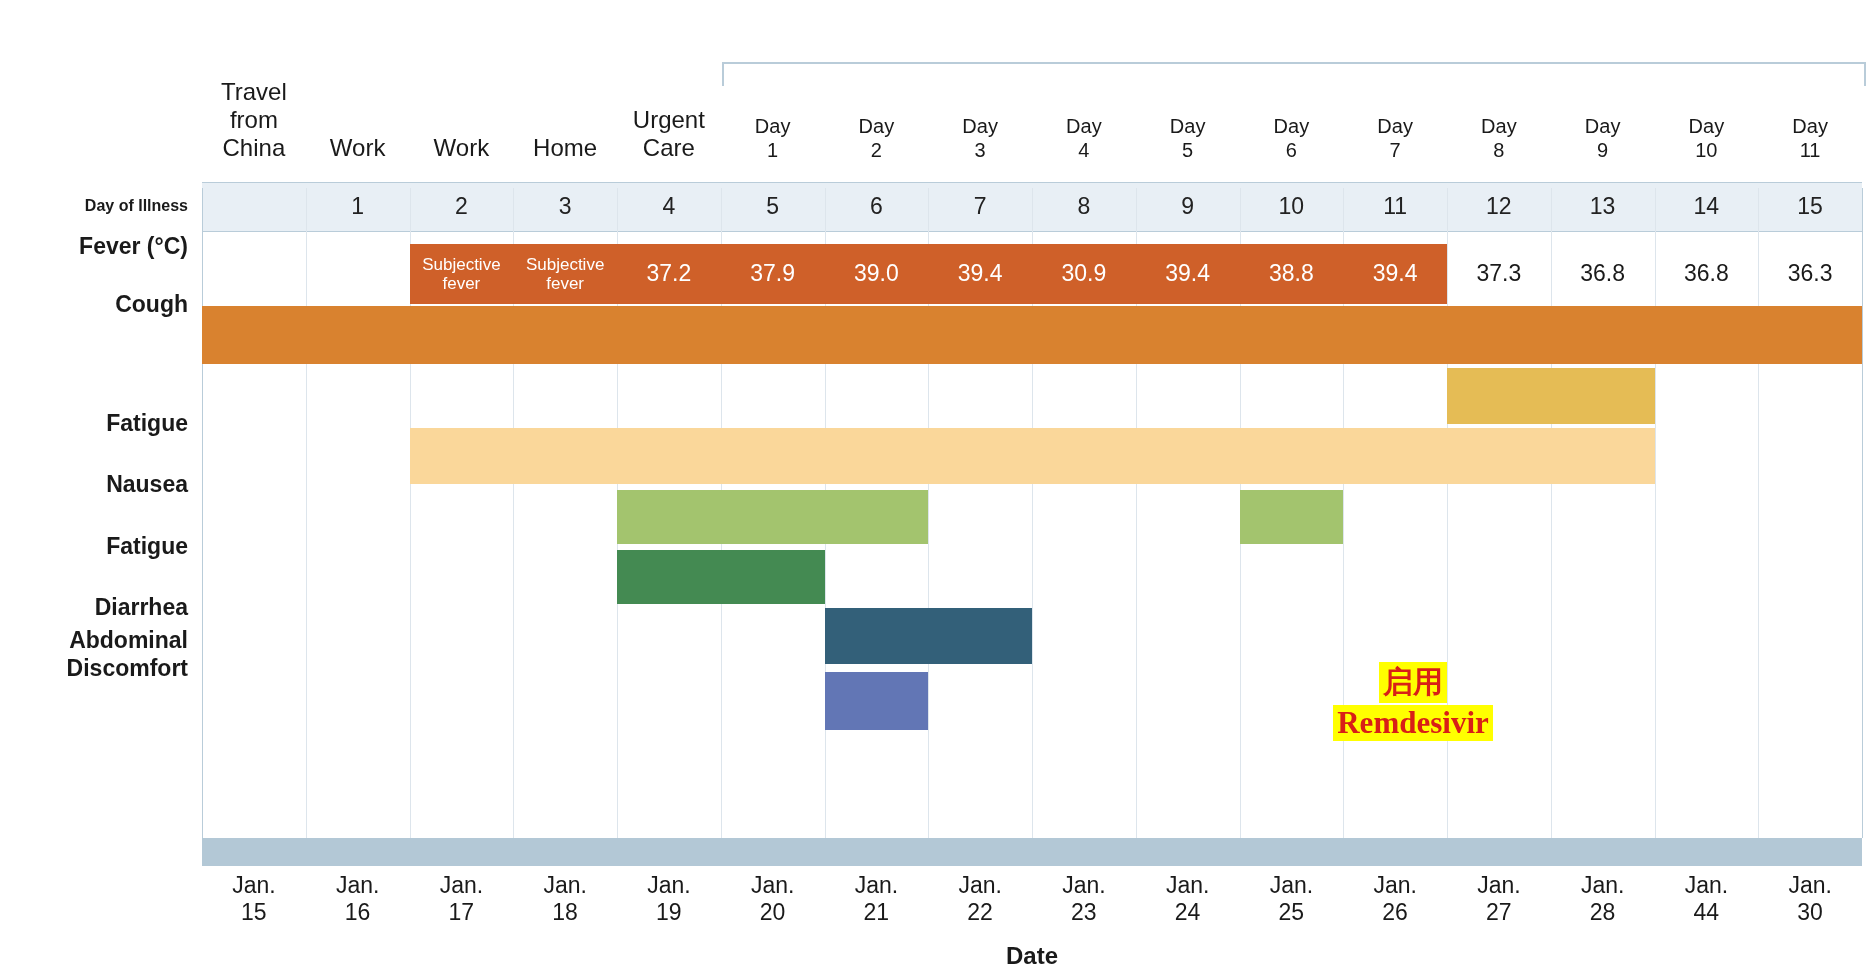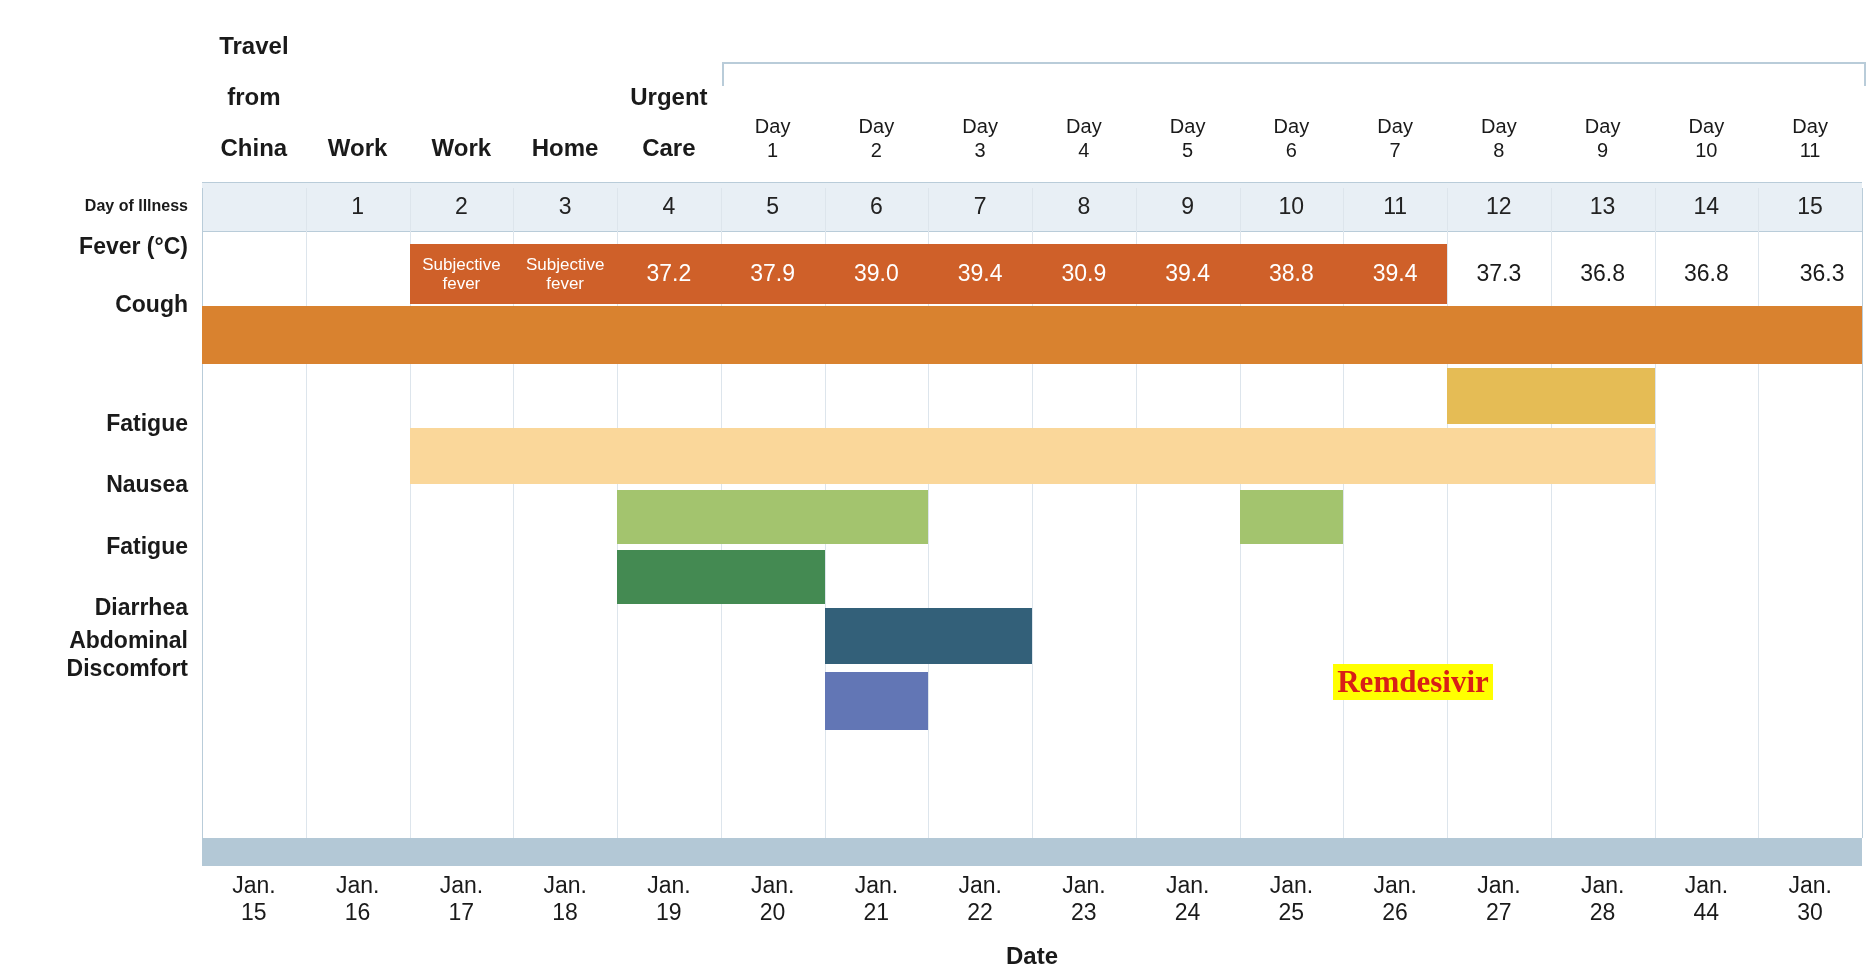--- a/index.html
+++ b/index.html
@@ -27,21 +27,21 @@
     border-top:2px solid #b9ccd9;
     border-left:2px solid #b9ccd9;
     border-right:2px solid #b9ccd9;
   }
 
   .colhead{
     position:absolute;top:52px;height:110px;
     display:flex;flex-direction:column;align-items:center;justify-content:flex-end;
     padding-bottom:2px;line-height:1.17;text-align:center;
   }
-  .colhead.bold{font-weight:bold;font-size:24px;gap:23px;}
+  .colhead.bold{font-weight:normal;font-size:24px;}
   .colhead.reg{font-weight:normal;font-size:20px;}
 
   
   .doi-label{
     position:absolute;left:0;top:184px;width:188px;height:44px;
     display:flex;align-items:center;justify-content:flex-end;
     font-weight:bold;font-size:16px;
   }
   .doi-strip{
     position:absolute;left:202px;top:182px;width:1660px;height:48px;
@@ -235,35 +235,36 @@
       <div class="fever-cell hot" style="left: 720.75px; width: 103.75px; top: 244px; height: 60px;">37.9</div>
       <div class="fever-cell hot" style="left: 824.5px; width: 103.75px; top: 244px; height: 60px;">39.0</div>
       <div class="fever-cell hot" style="left: 928.25px; width: 103.75px; top: 244px; height: 60px;">39.4</div>
       <div class="fever-cell hot" style="left: 1032px; width: 103.75px; top: 244px; height: 60px;">30.9</div>
       <div class="fever-cell hot" style="left: 1135.75px; width: 103.75px; top: 244px; height: 60px;">39.4</div>
       <div class="fever-cell hot" style="left: 1239.5px; width: 103.75px; top: 244px; height: 60px;">38.8</div>
       <div class="fever-cell hot" style="left: 1343.25px; width: 103.75px; top: 244px; height: 60px;">39.4</div>
       <div class="fever-cell cool" style="left: 1447px; width: 103.75px; top: 244px; height: 60px;">37.3</div>
       <div class="fever-cell cool" style="left: 1550.75px; width: 103.75px; top: 244px; height: 60px;">36.8</div>
       <div class="fever-cell cool" style="left: 1654.5px; width: 103.75px; top: 244px; height: 60px;">36.8</div>
-      <div class="fever-cell cool" style="left: 1758.25px; width: 103.75px; top: 244px; height: 60px; padding-left: 12px;">36.3</div>
+      <div class="fever-cell cool" style="left: 1758.25px; width: 103.75px; top: 244px; height: 60px;">36.3</div>
     </div>
 
   <div id="bars">
       <div class="bar" style="left: 202px; width: 1660px; top: 306px; height: 58px; background: rgb(217, 130, 47);"></div>
       <div class="bar" style="left: 1447px; width: 207.5px; top: 368px; height: 56px; background: rgb(229, 188, 85);"></div>
       <div class="bar" style="left: 409.5px; width: 1245px; top: 428px; height: 56px; background: rgb(250, 215, 154);"></div>
       <div class="bar" style="left: 617px; width: 311.25px; top: 490px; height: 54px; background: rgb(163, 196, 110);"></div>
       <div class="bar" style="left: 1239.5px; width: 103.75px; top: 490px; height: 54px; background: rgb(163, 196, 110);"></div>
       <div class="bar" style="left: 617px; width: 207.5px; top: 550px; height: 54px; background: rgb(68, 138, 82);"></div>
       <div class="bar" style="left: 824.5px; width: 207.5px; top: 608px; height: 56px; background: rgb(51, 96, 121);"></div>
       <div class="bar" style="left: 824.5px; width: 103.75px; top: 672px; height: 58px; background: rgb(98, 118, 181);"></div>
     </div>
 
   <div class="annot" style="left:1268px;top:662px;width:290px;">
+    <div><span class="cn">启用</span></div>
     <div style="margin-top:2px;"><span class="en">Remdesivir</span></div>
   </div>
 
   <div class="footer-strip"></div>
   <div id="datecells">
       <div class="datecell" style="left: 202px; width: 103.75px;">
         <div>Jan.</div>
         <div>15</div>
       </div>
       <div class="datecell" style="left: 305.75px; width: 103.75px;">

